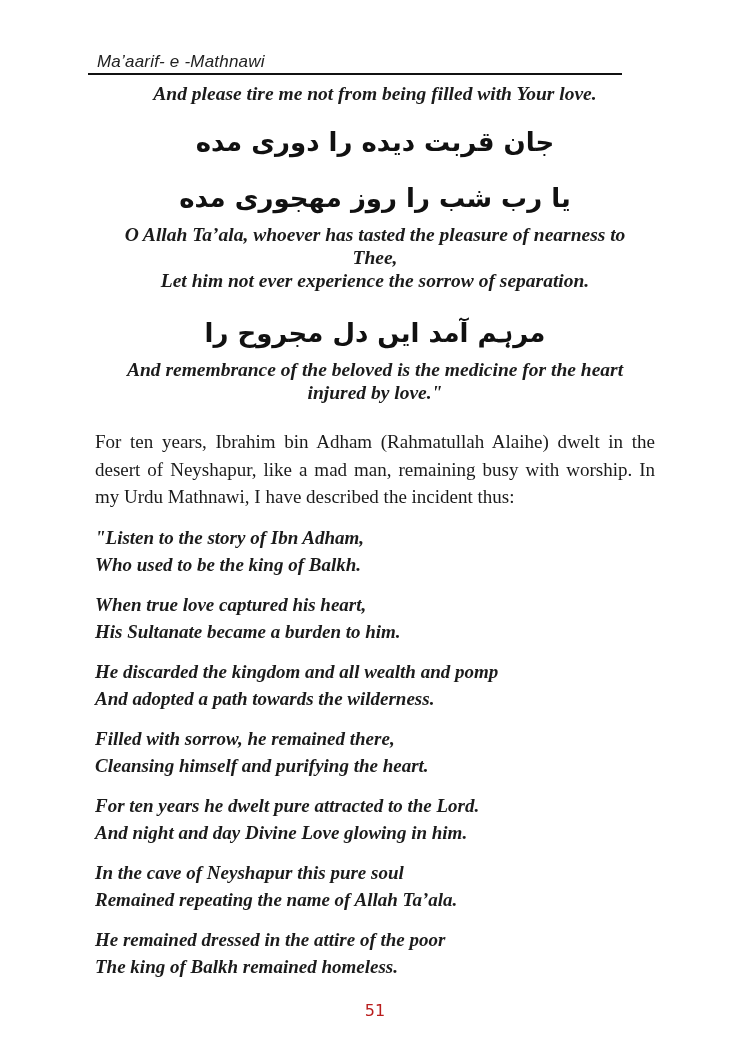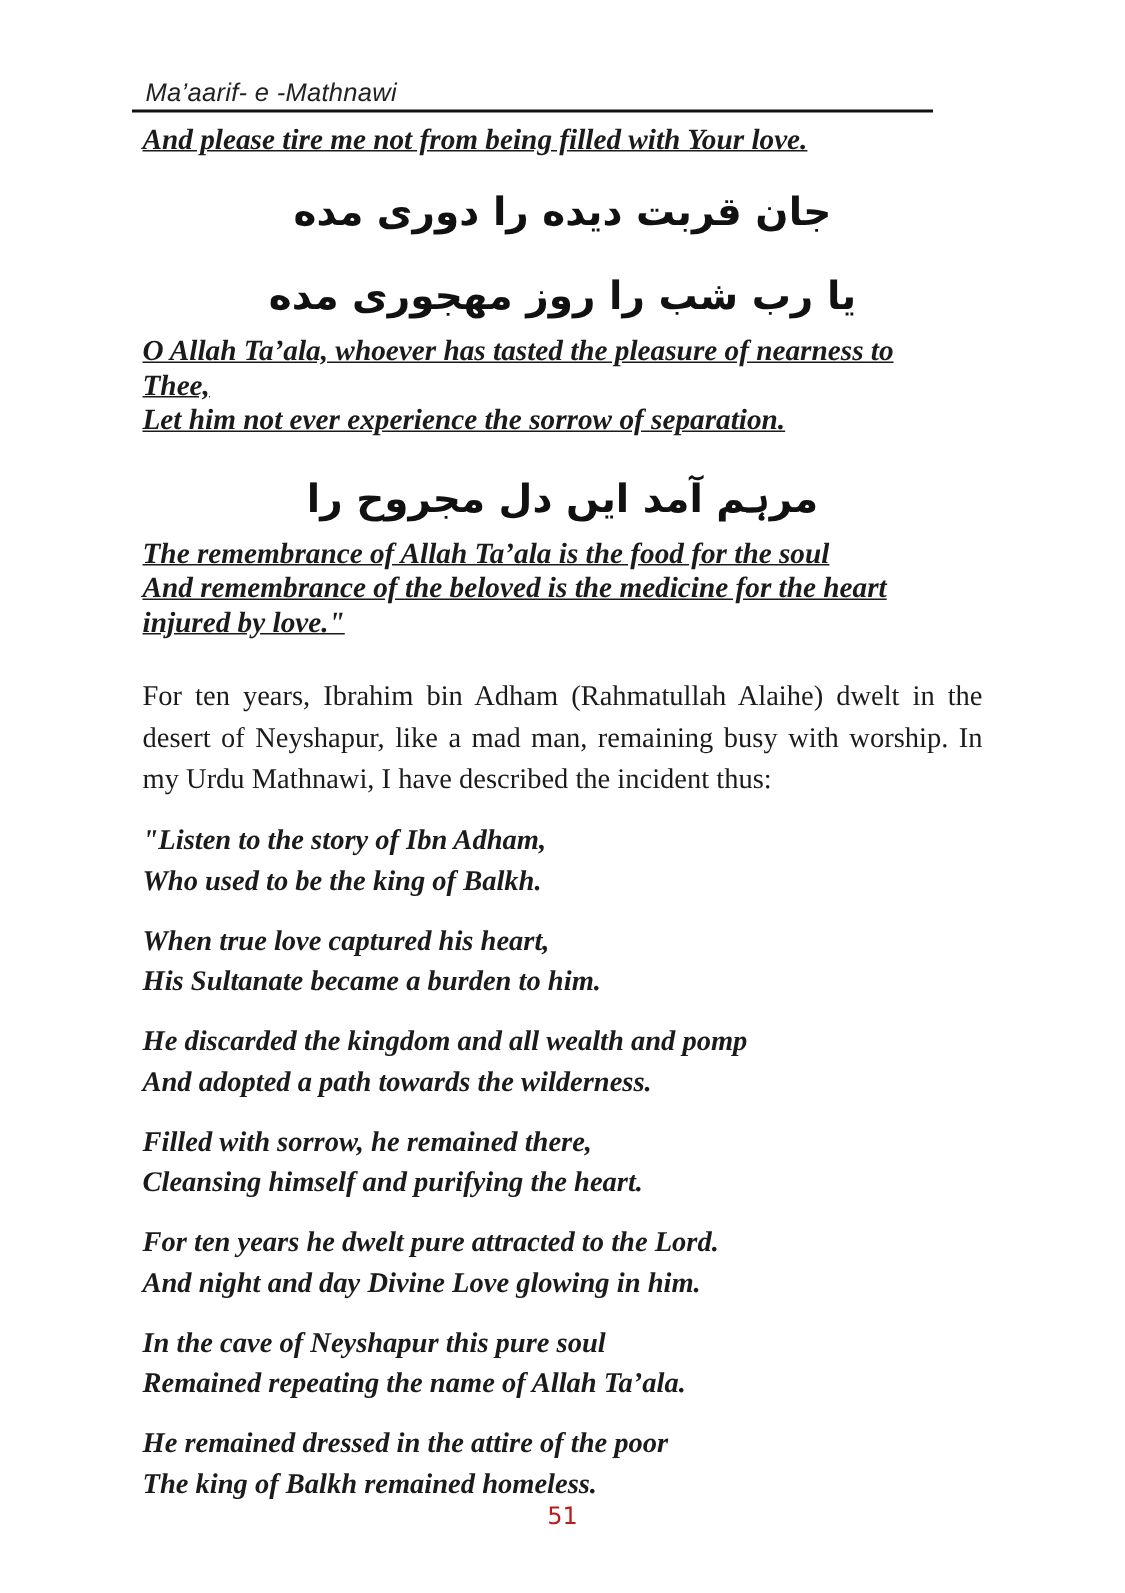--- a/index.html
+++ b/index.html
@@ -36,21 +36,21 @@
     margin-left: -7px;
     width: 534px;
     height: 0;
     border-top: 2.5px solid #111;
   }
   .center-bold-italic {
     font-weight: bold;
     font-style: italic;
     font-size: 19.5px;
     line-height: 23px;
-    text-decoration: underline;
+    text-align: center;
   }
   .opening-line {
     margin-top: 7px;
   }
   .urdu-line {
     direction: rtl;
     font-family: "DejaVu Sans", sans-serif;
     font-weight: bold;
     font-size: 26px;
     line-height: 30px;
@@ -107,21 +107,20 @@
 
   <div class="center-bold-italic translation">
     <div>O Allah Ta’ala, whoever has tasted the pleasure of nearness to</div>
     <div>Thee,</div>
     <div>Let him not ever experience the sorrow of separation.</div>
   </div>
 
   <div class="urdu-line urdu-gap-2">مرہم آمد ایں دل مجروح را</div>
 
   <div class="center-bold-italic translation">
-    <div>The remembrance of Allah Ta’ala is the food for the soul</div>
     <div>And remembrance of the beloved is the medicine for the heart</div>
     <div>injured by love."</div>
   </div>
 
   <div class="body-paragraph">For ten years, Ibrahim bin Adham (Rahmatullah Alaihe) dwelt in the desert of Neyshapur, like a mad man, remaining busy with worship. In my Urdu Mathnawi, I have described the incident thus:</div>
 
   <div class="poem">
     <div class="stanza">
       <div>"Listen to the story of Ibn Adham,</div>
       <div>Who used to be the king of Balkh.</div>

